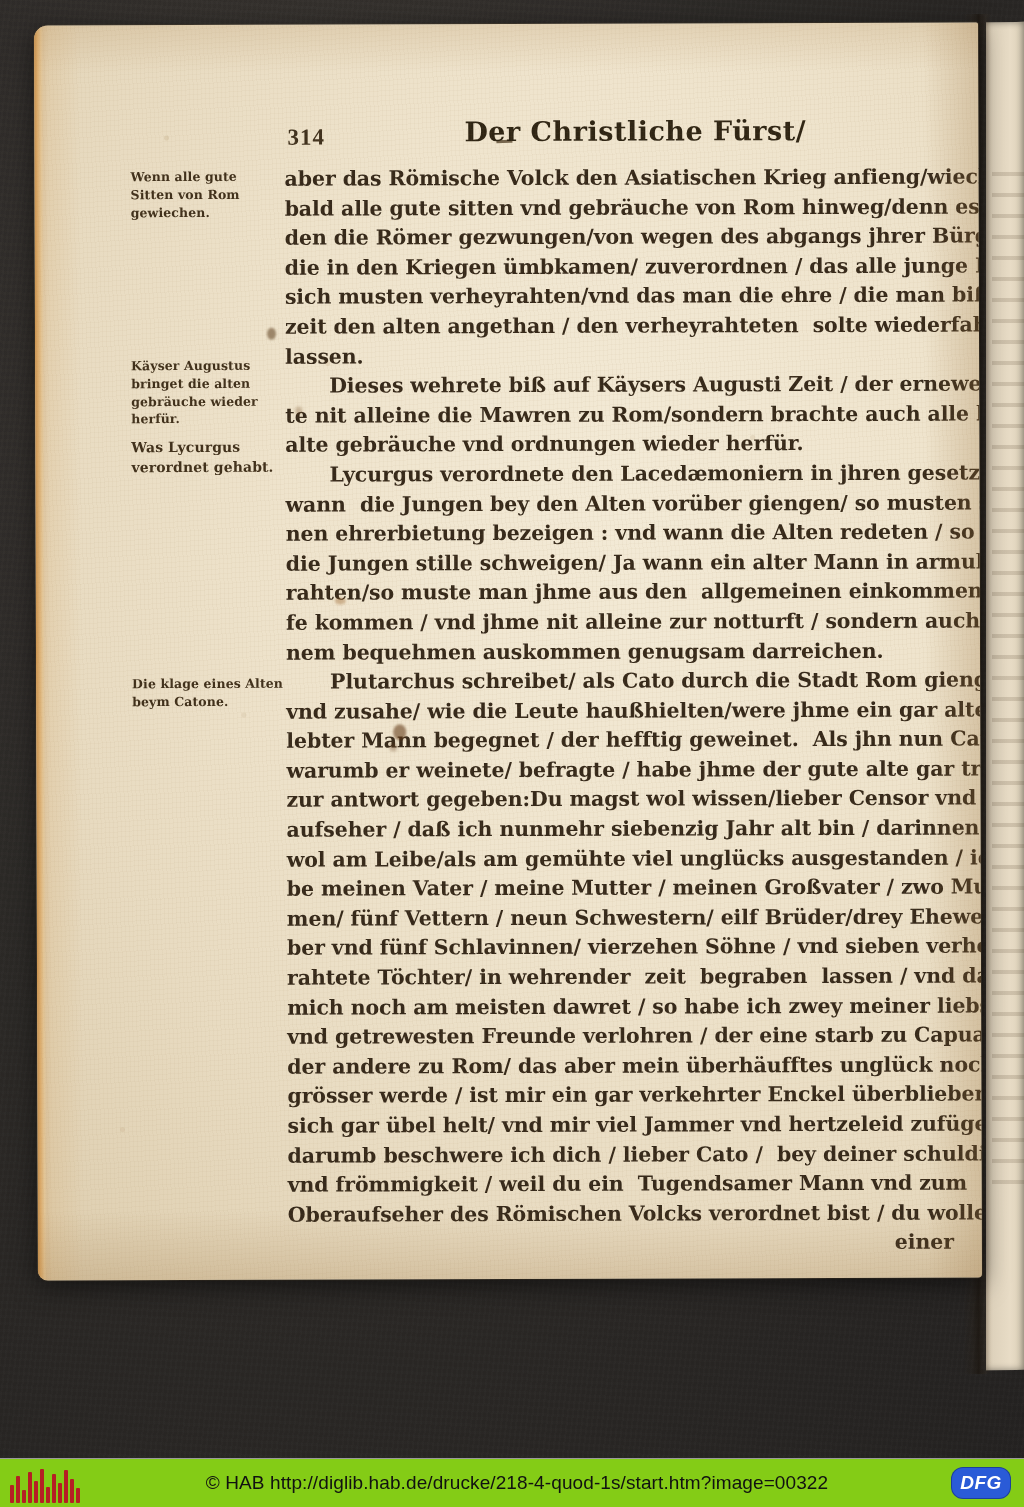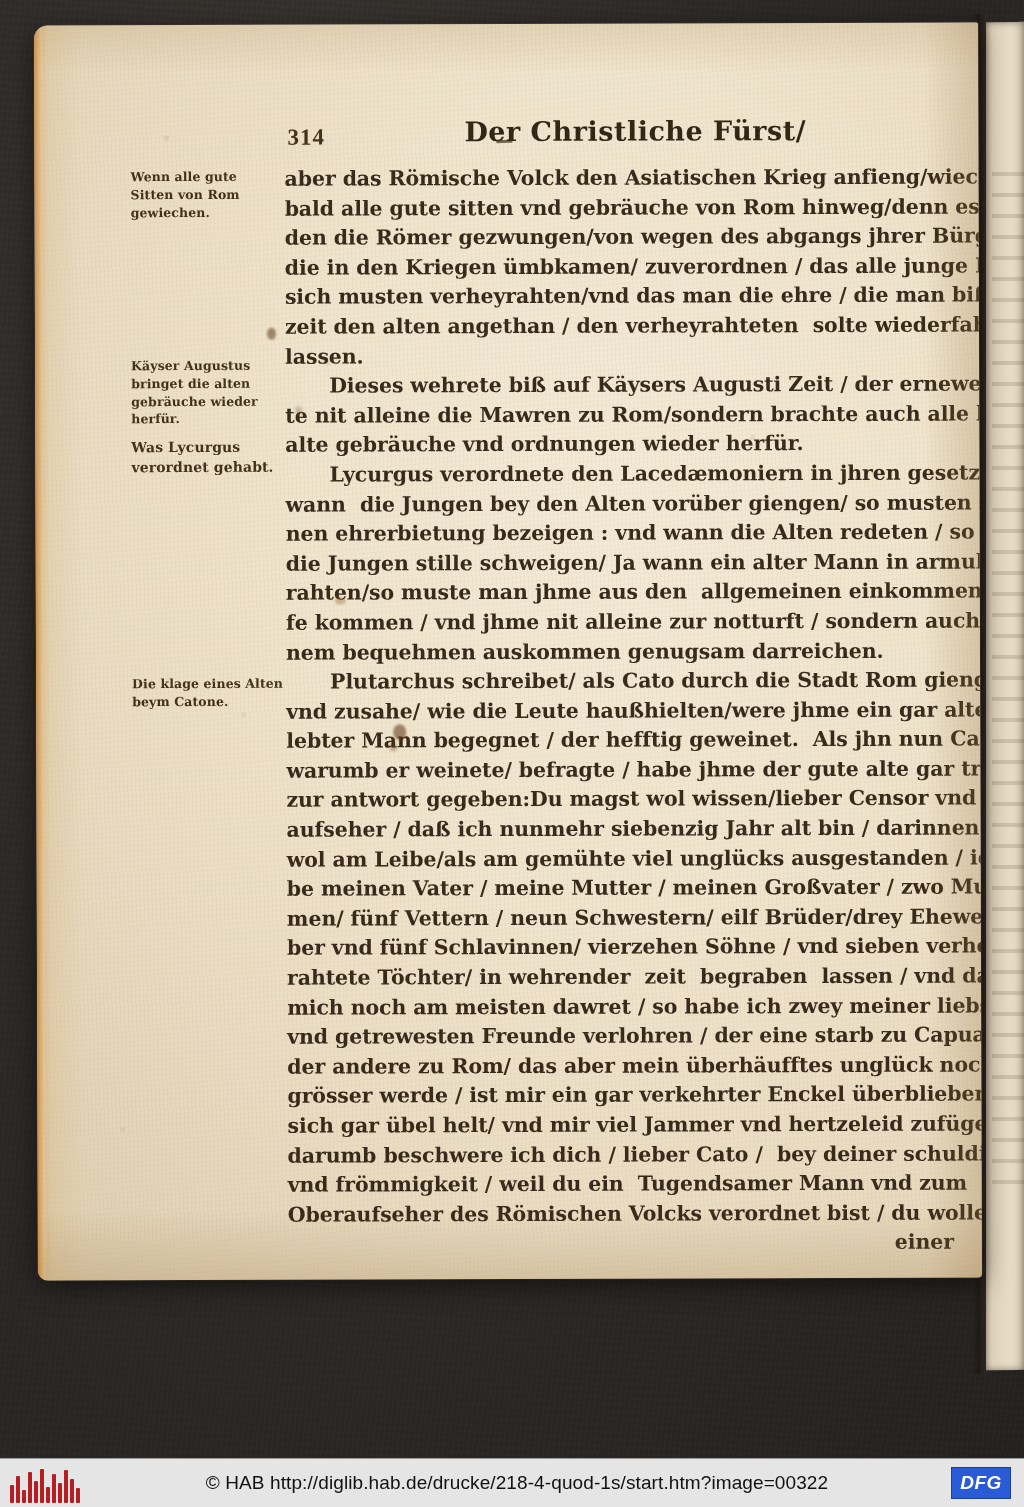--- a/index.html
+++ b/index.html
@@ -158,21 +158,21 @@
   .blot{position:absolute;border-radius:50%;pointer-events:none;}
   .blot.b1{left:232px;top:303px;width:9px;height:12px;background:rgba(90,58,26,.55);filter:blur(1px);}
   .blot.b2{left:357px;top:700px;width:13px;height:16px;background:rgba(96,56,22,.58);filter:blur(1.2px);}
   .blot.b3{left:353px;top:718px;width:8px;height:9px;background:rgba(96,56,22,.35);filter:blur(1.4px);}
   .blot.b4{left:260px;top:382px;width:7px;height:8px;background:rgba(110,70,30,.30);filter:blur(1.4px);}
   .blot.b5{left:299px;top:573px;width:11px;height:7px;background:rgba(150,95,38,.38);filter:blur(1.3px);}
 
   
   #footer{
     position:absolute;left:0;bottom:0;width:1024px;height:48px;
-    background:#e5e5e5;
+    background:#84cc16;
     border-top:1px solid #9a9a9a;
     display:flex;align-items:center;
   }
   #hab-logo{
     width:74px;height:40px;margin-left:8px;
     display:flex;align-items:flex-end;justify-content:center;gap:2px;
   }
   #hab-logo i{
     display:block;width:4px;background:#b51f24;border-radius:1px;
   }
@@ -280,14 +280,14 @@
       <i style="height: 22px; background: rgb(181, 31, 36);"></i>
       <i style="height: 34px; background: rgb(181, 31, 36);"></i>
       <i style="height: 16px; background: rgb(181, 31, 36);"></i>
       <i style="height: 29px; background: rgb(181, 31, 36);"></i>
       <i style="height: 20px; background: rgb(181, 31, 36);"></i>
       <i style="height: 33px; background: rgb(181, 31, 36);"></i>
       <i style="height: 24px; background: rgb(181, 31, 36);"></i>
       <i style="height: 15px; background: rgb(181, 31, 36);"></i>
     </div>
   <div id="footer-text">© HAB http://diglib.hab.de/drucke/218-4-quod-1s/start.htm?image=00322</div>
-  <div id="dfg-logo" style="background: rgb(42, 91, 215);">DFG</div>
+  <div id="dfg-logo" style="background: rgb(42, 91, 215); border-radius: 11px;">DFG</div>
 </div>
 
 </body></html>

